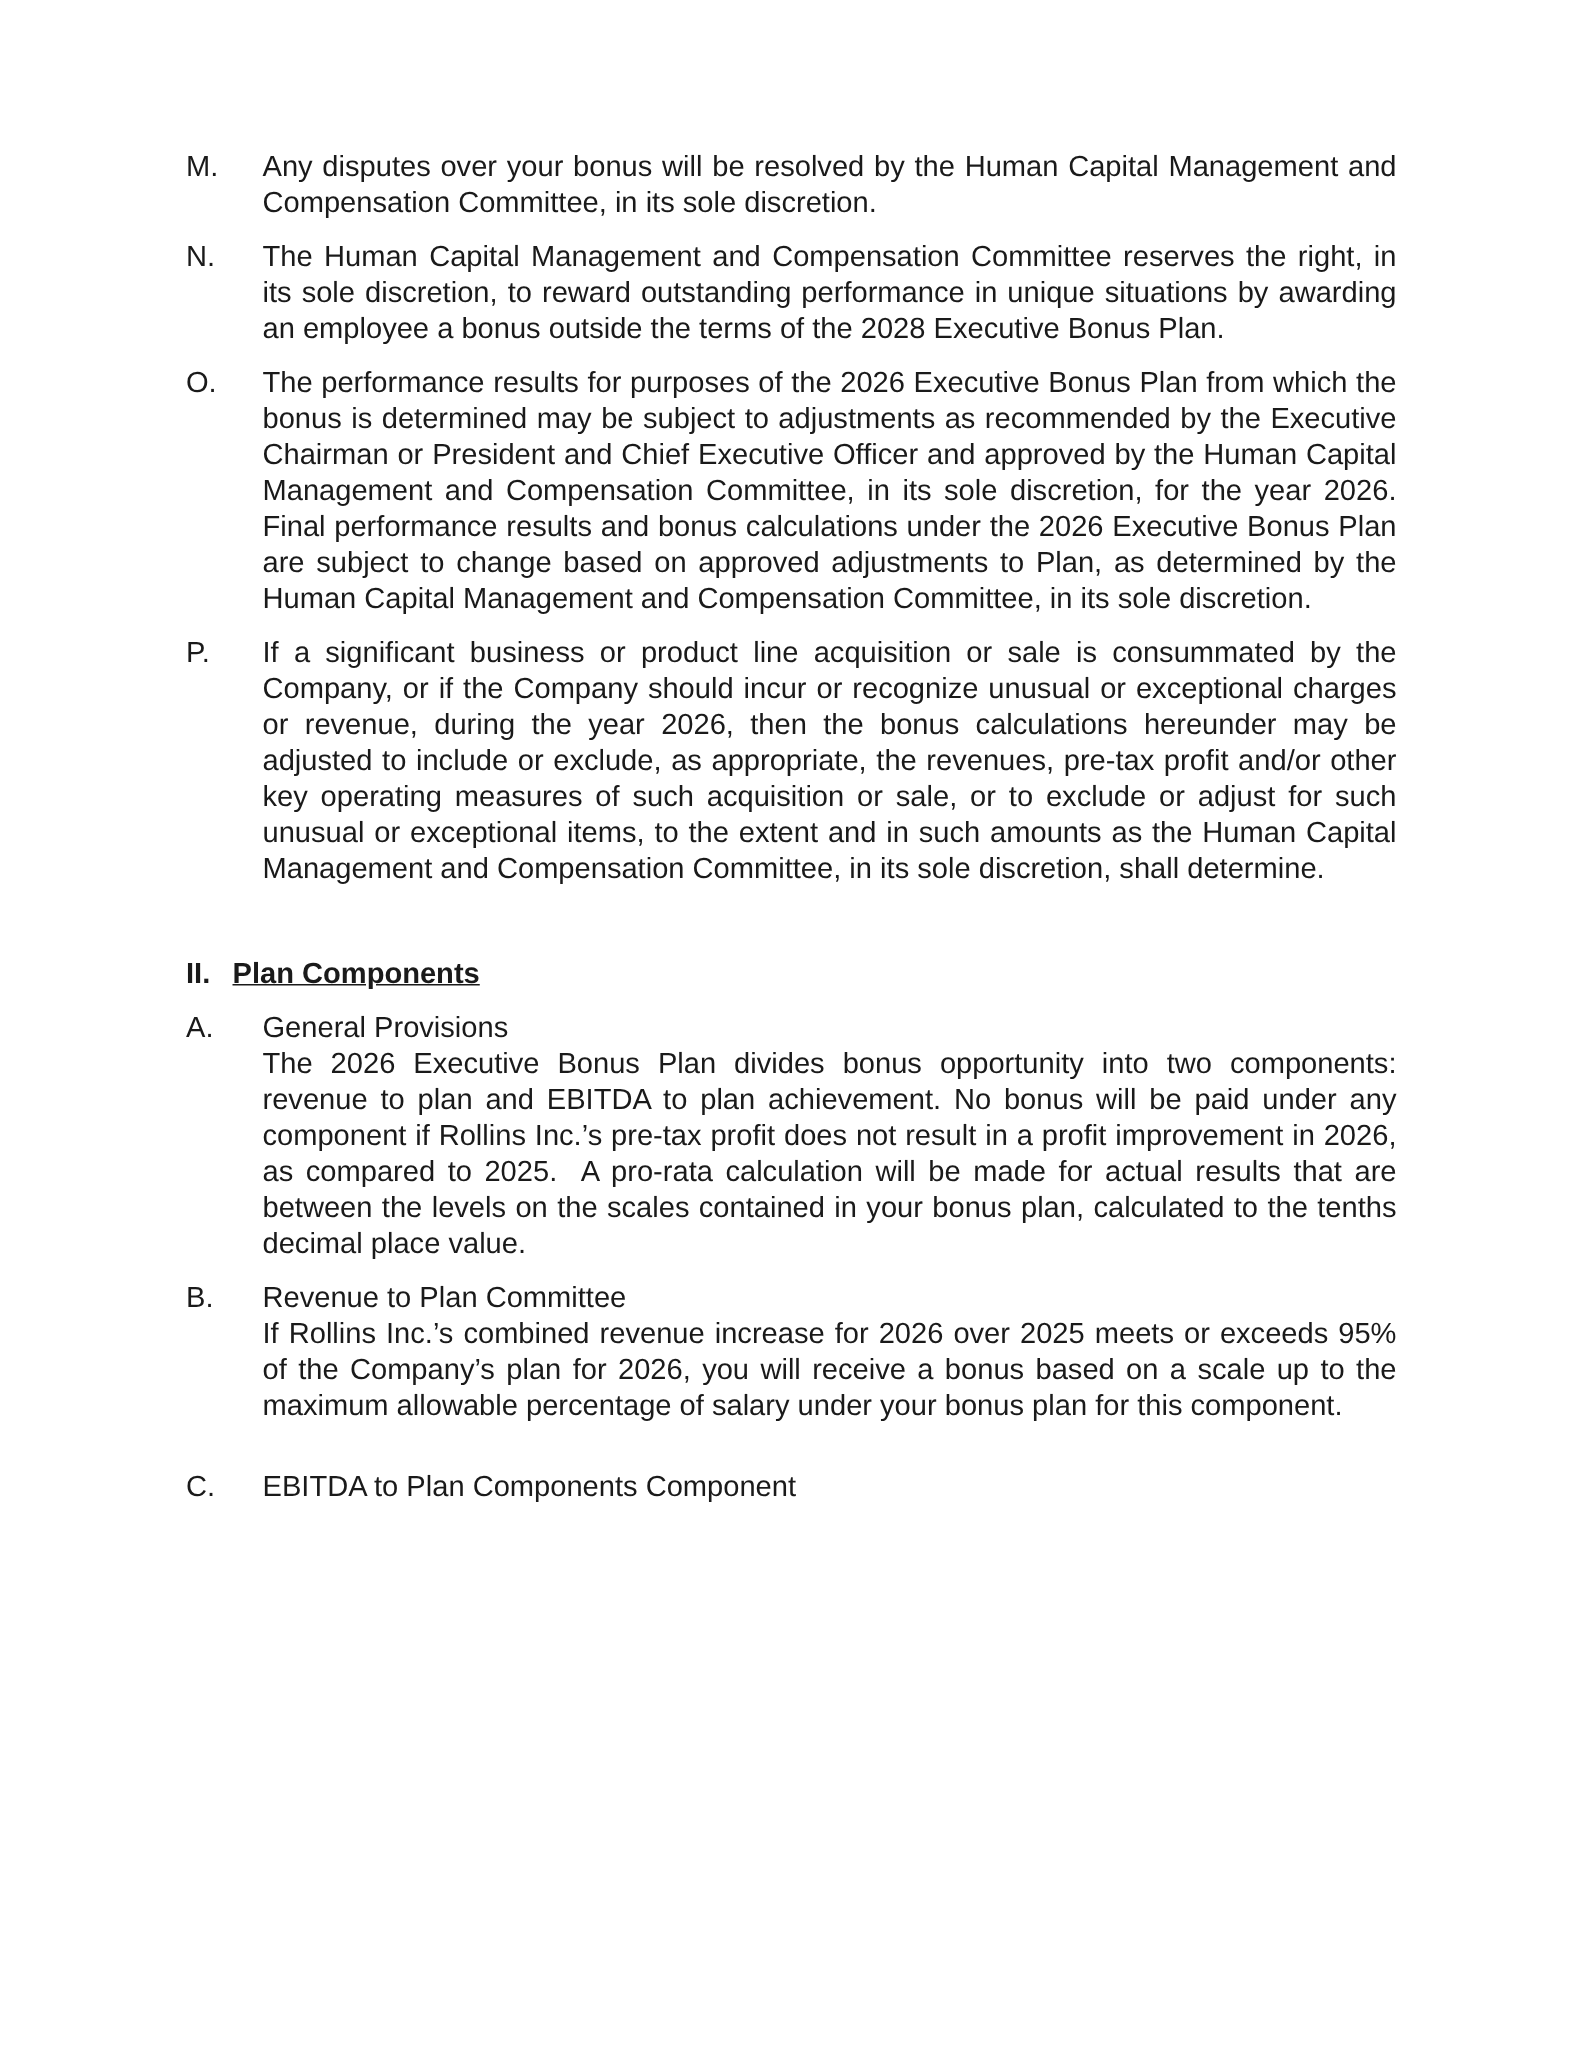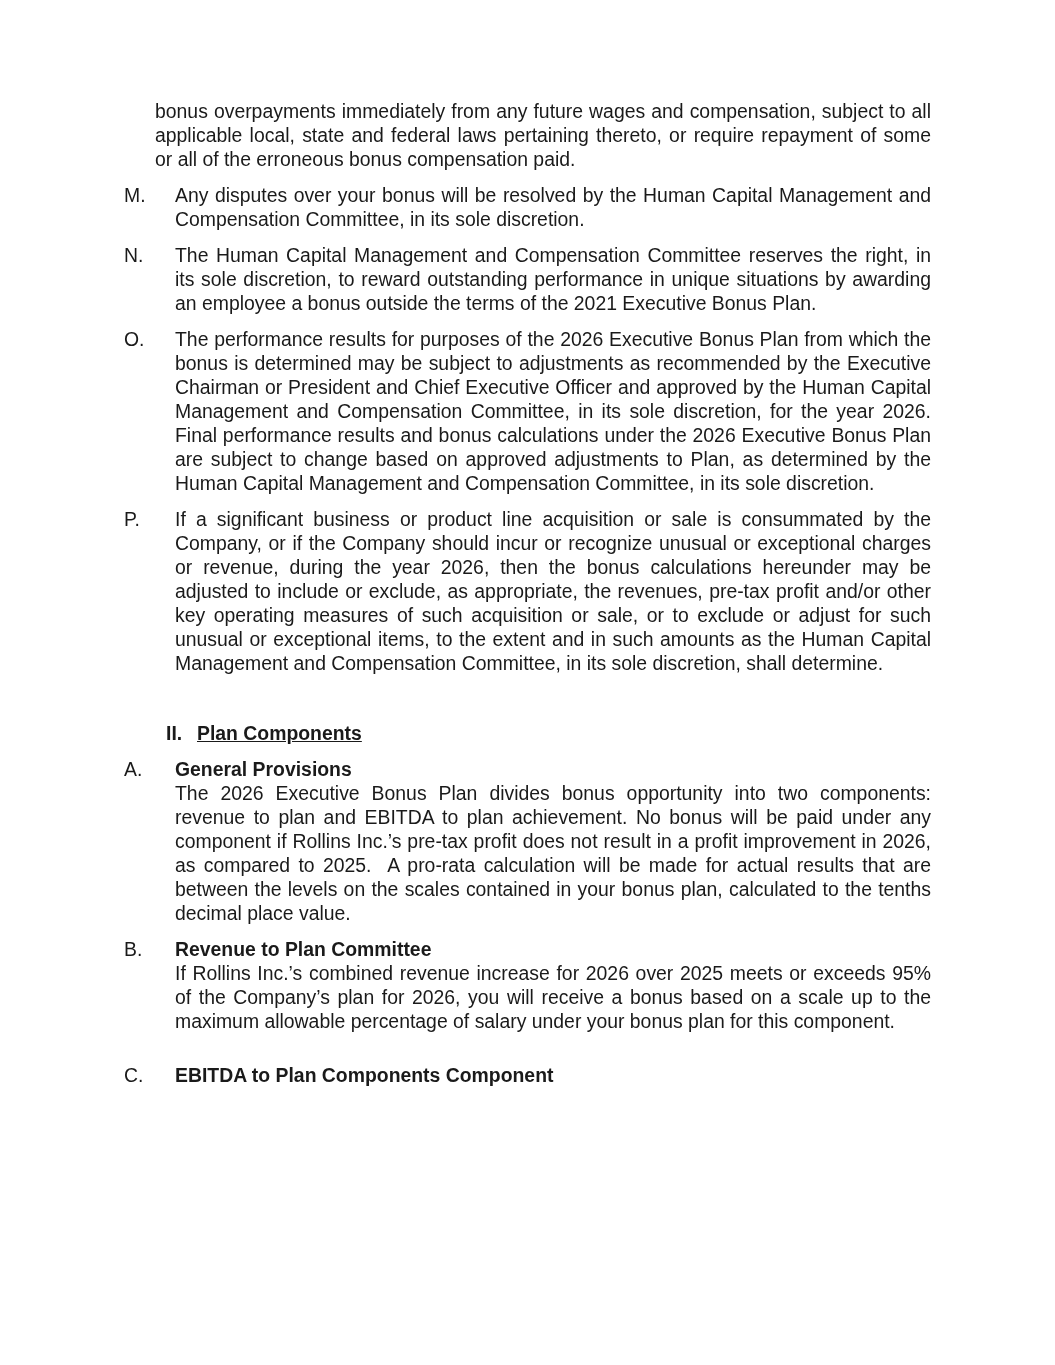--- a/index.html
+++ b/index.html
@@ -46,48 +46,46 @@
     }
     .section-heading {
       display: flex;
       margin-top: 46px;
       margin-bottom: 12px;
       font-weight: bold;
     }
     .section-heading .marker {
       width: 31px;
       flex: 0 0 31px;
-      margin-left: 42px;
     }
     .section-heading .title {
       text-decoration: underline;
     }
     .subhead {
-      font-weight: bold;
+      font-weight: normal;
       display: block;
     }
     .sub-item.gap-before {
       margin-top: 30px;
     }
   </style>
 </head>
 <body>
 
 <div class="page">
 
-  <p class="para continuation">bonus overpayments immediately from any future wages and compensation, subject to all applicable local, state and federal laws pertaining thereto, or require repayment of some or all of the erroneous bonus compensation paid.</p>
 
   <div class="item">
     <span class="marker">M.</span>
     <span class="body">Any disputes over your bonus will be resolved by the Human Capital Management and Compensation Committee, in its sole discretion.</span>
   </div>
 
   <div class="item">
     <span class="marker">N.</span>
-    <span class="body">The Human Capital Management and Compensation Committee reserves the right, in its sole discretion, to reward outstanding performance in unique situations by awarding an employee a bonus outside the terms of the 2021 Executive Bonus Plan.</span>
+    <span class="body">The Human Capital Management and Compensation Committee reserves the right, in its sole discretion, to reward outstanding performance in unique situations by awarding an employee a bonus outside the terms of the 2028 Executive Bonus Plan.</span>
   </div>
 
   <div class="item">
     <span class="marker">O.</span>
     <span class="body" style="white-space: pre-wrap;">The performance results for purposes of the 2026 Executive Bonus Plan from which the bonus is determined may be subject to adjustments as recommended by the Executive Chairman or President and Chief Executive Officer and approved by the Human Capital Management and Compensation Committee, in its sole discretion, for the year 2026.  Final performance results and bonus calculations under the 2026 Executive Bonus Plan are subject to change based on approved adjustments to Plan, as determined by the Human Capital Management and Compensation Committee, in its sole discretion.</span>
   </div>
 
   <div class="item">
     <span class="marker">P.</span>
     <span class="body">If a significant business or product line acquisition or sale is consummated by the Company, or if the Company should incur or recognize unusual or exceptional charges or revenue, during the year 2026, then the bonus calculations hereunder may be adjusted to include or exclude, as appropriate, the revenues, pre-tax profit and/or other key operating measures of such acquisition or sale, or to exclude or adjust for such unusual or exceptional items, to the extent and in such amounts as the Human Capital Management and Compensation Committee, in its sole discretion, shall determine.</span>

